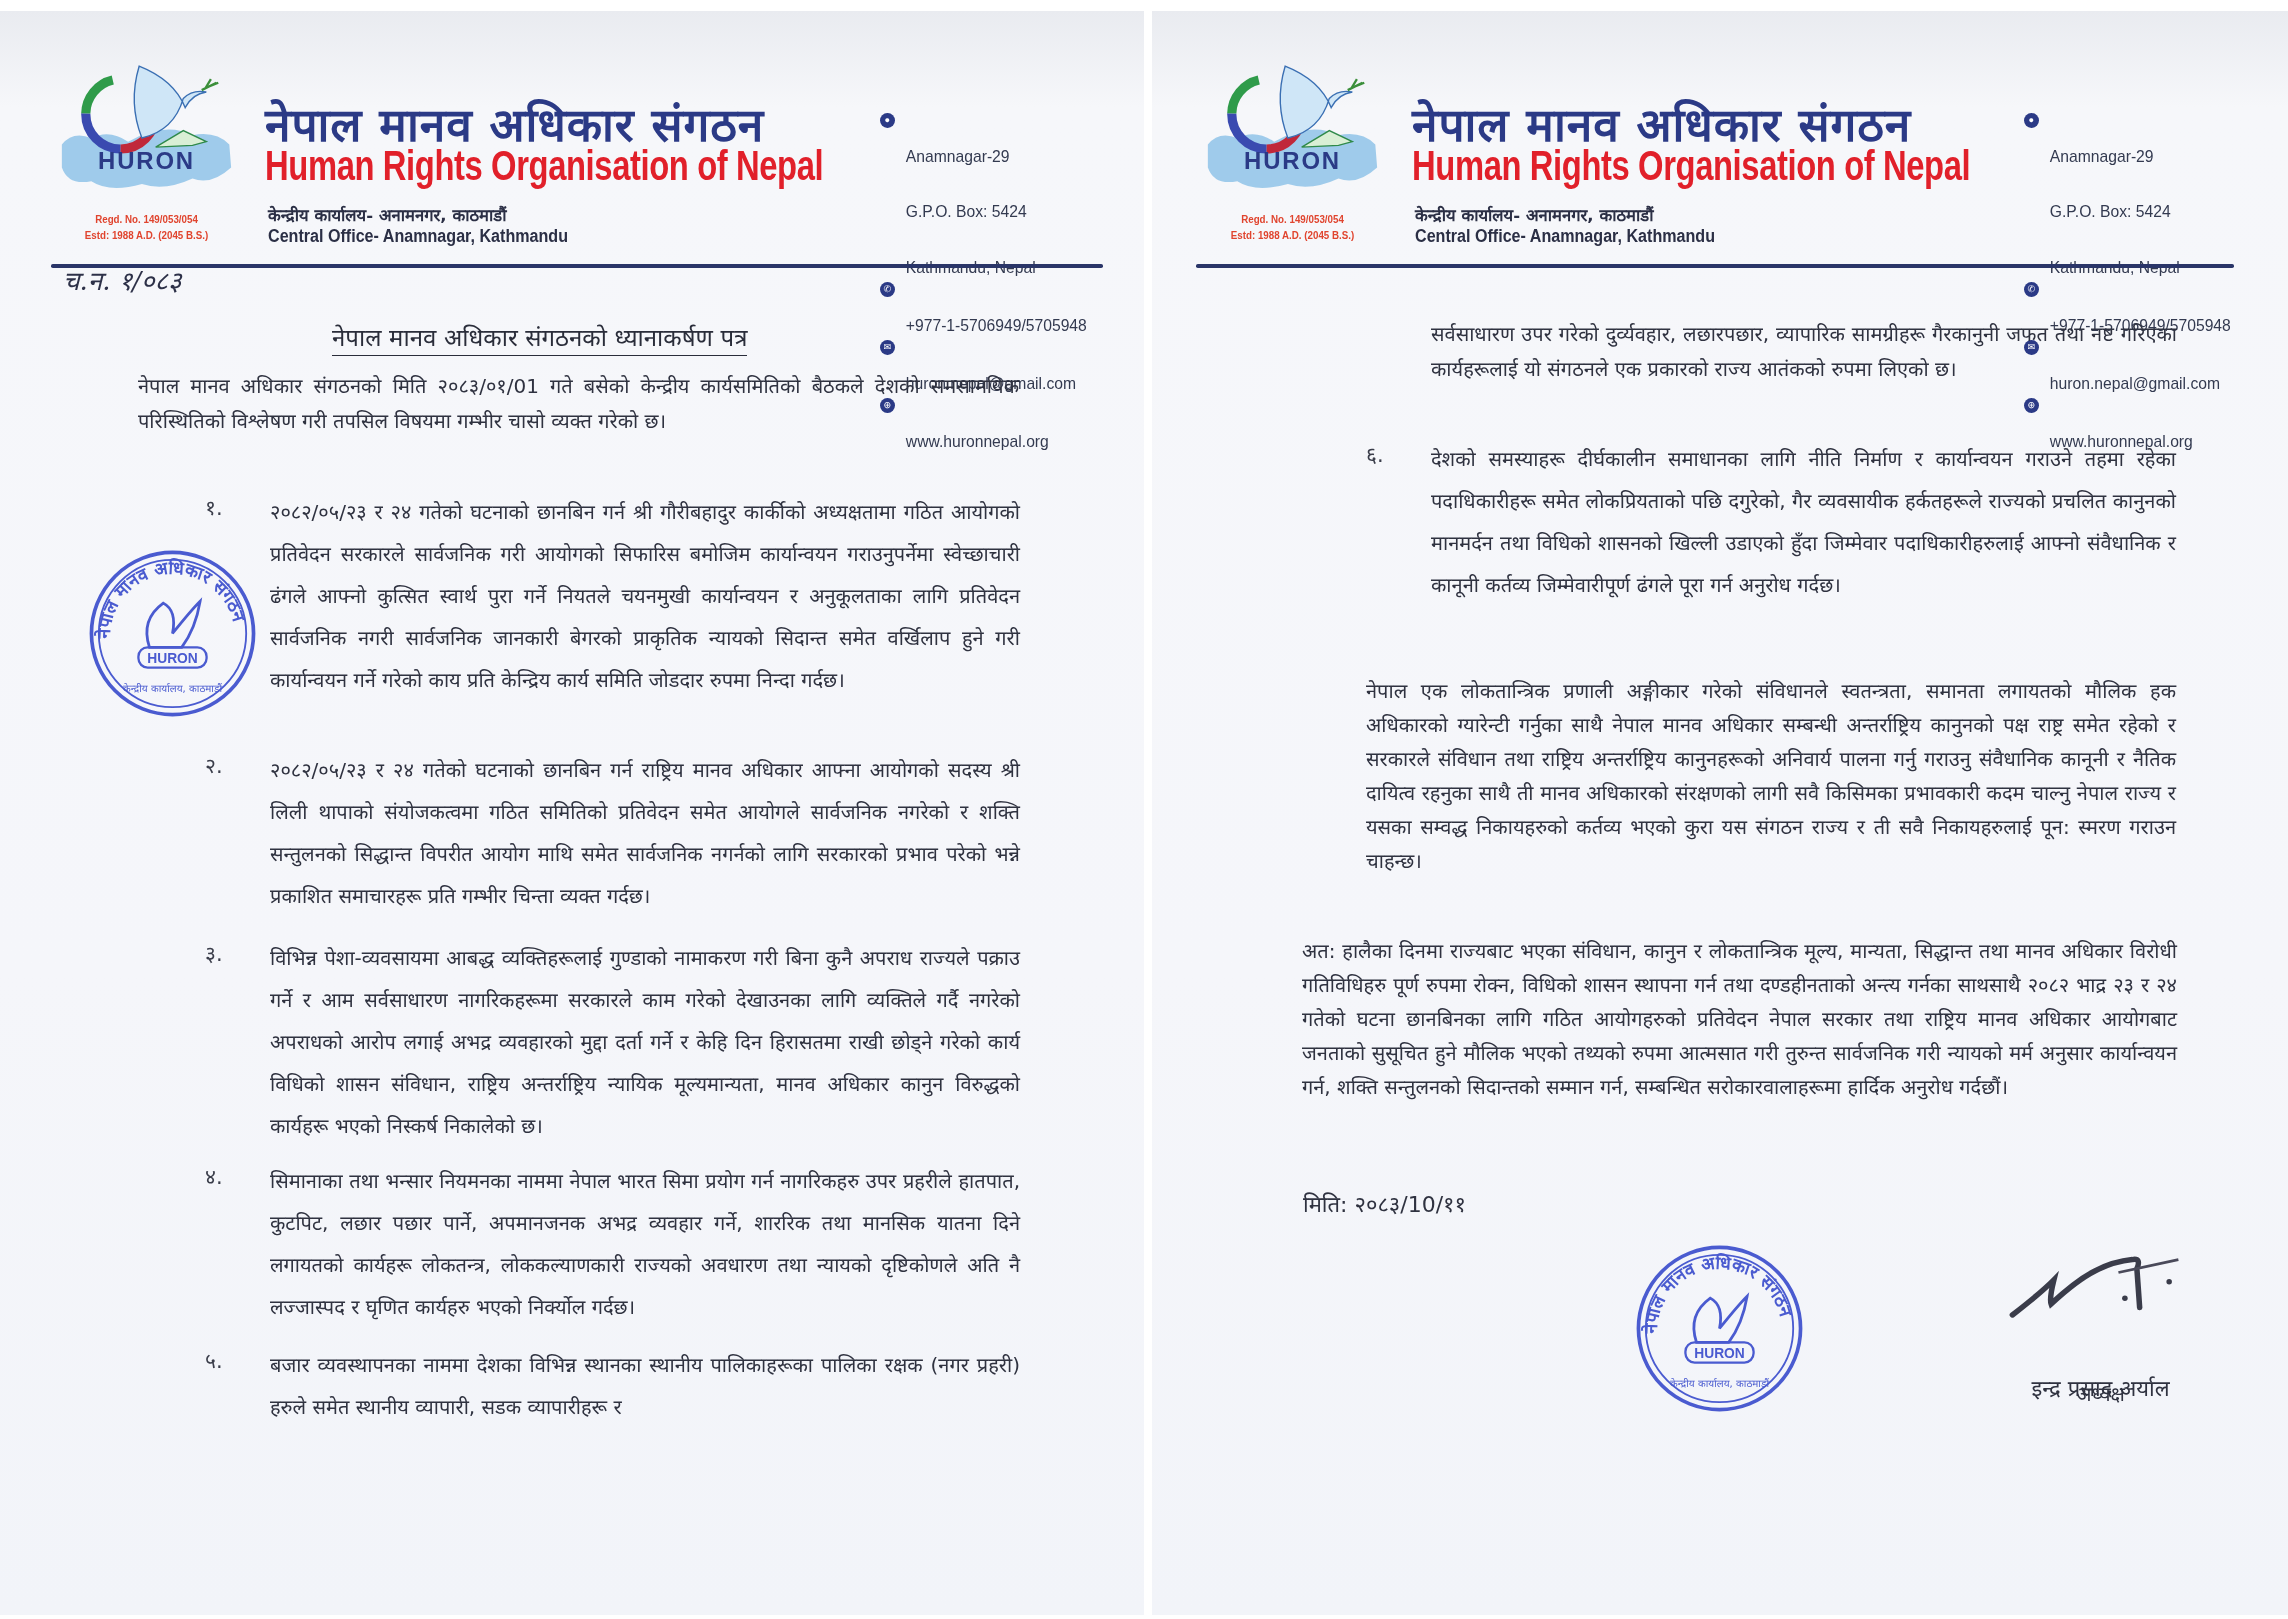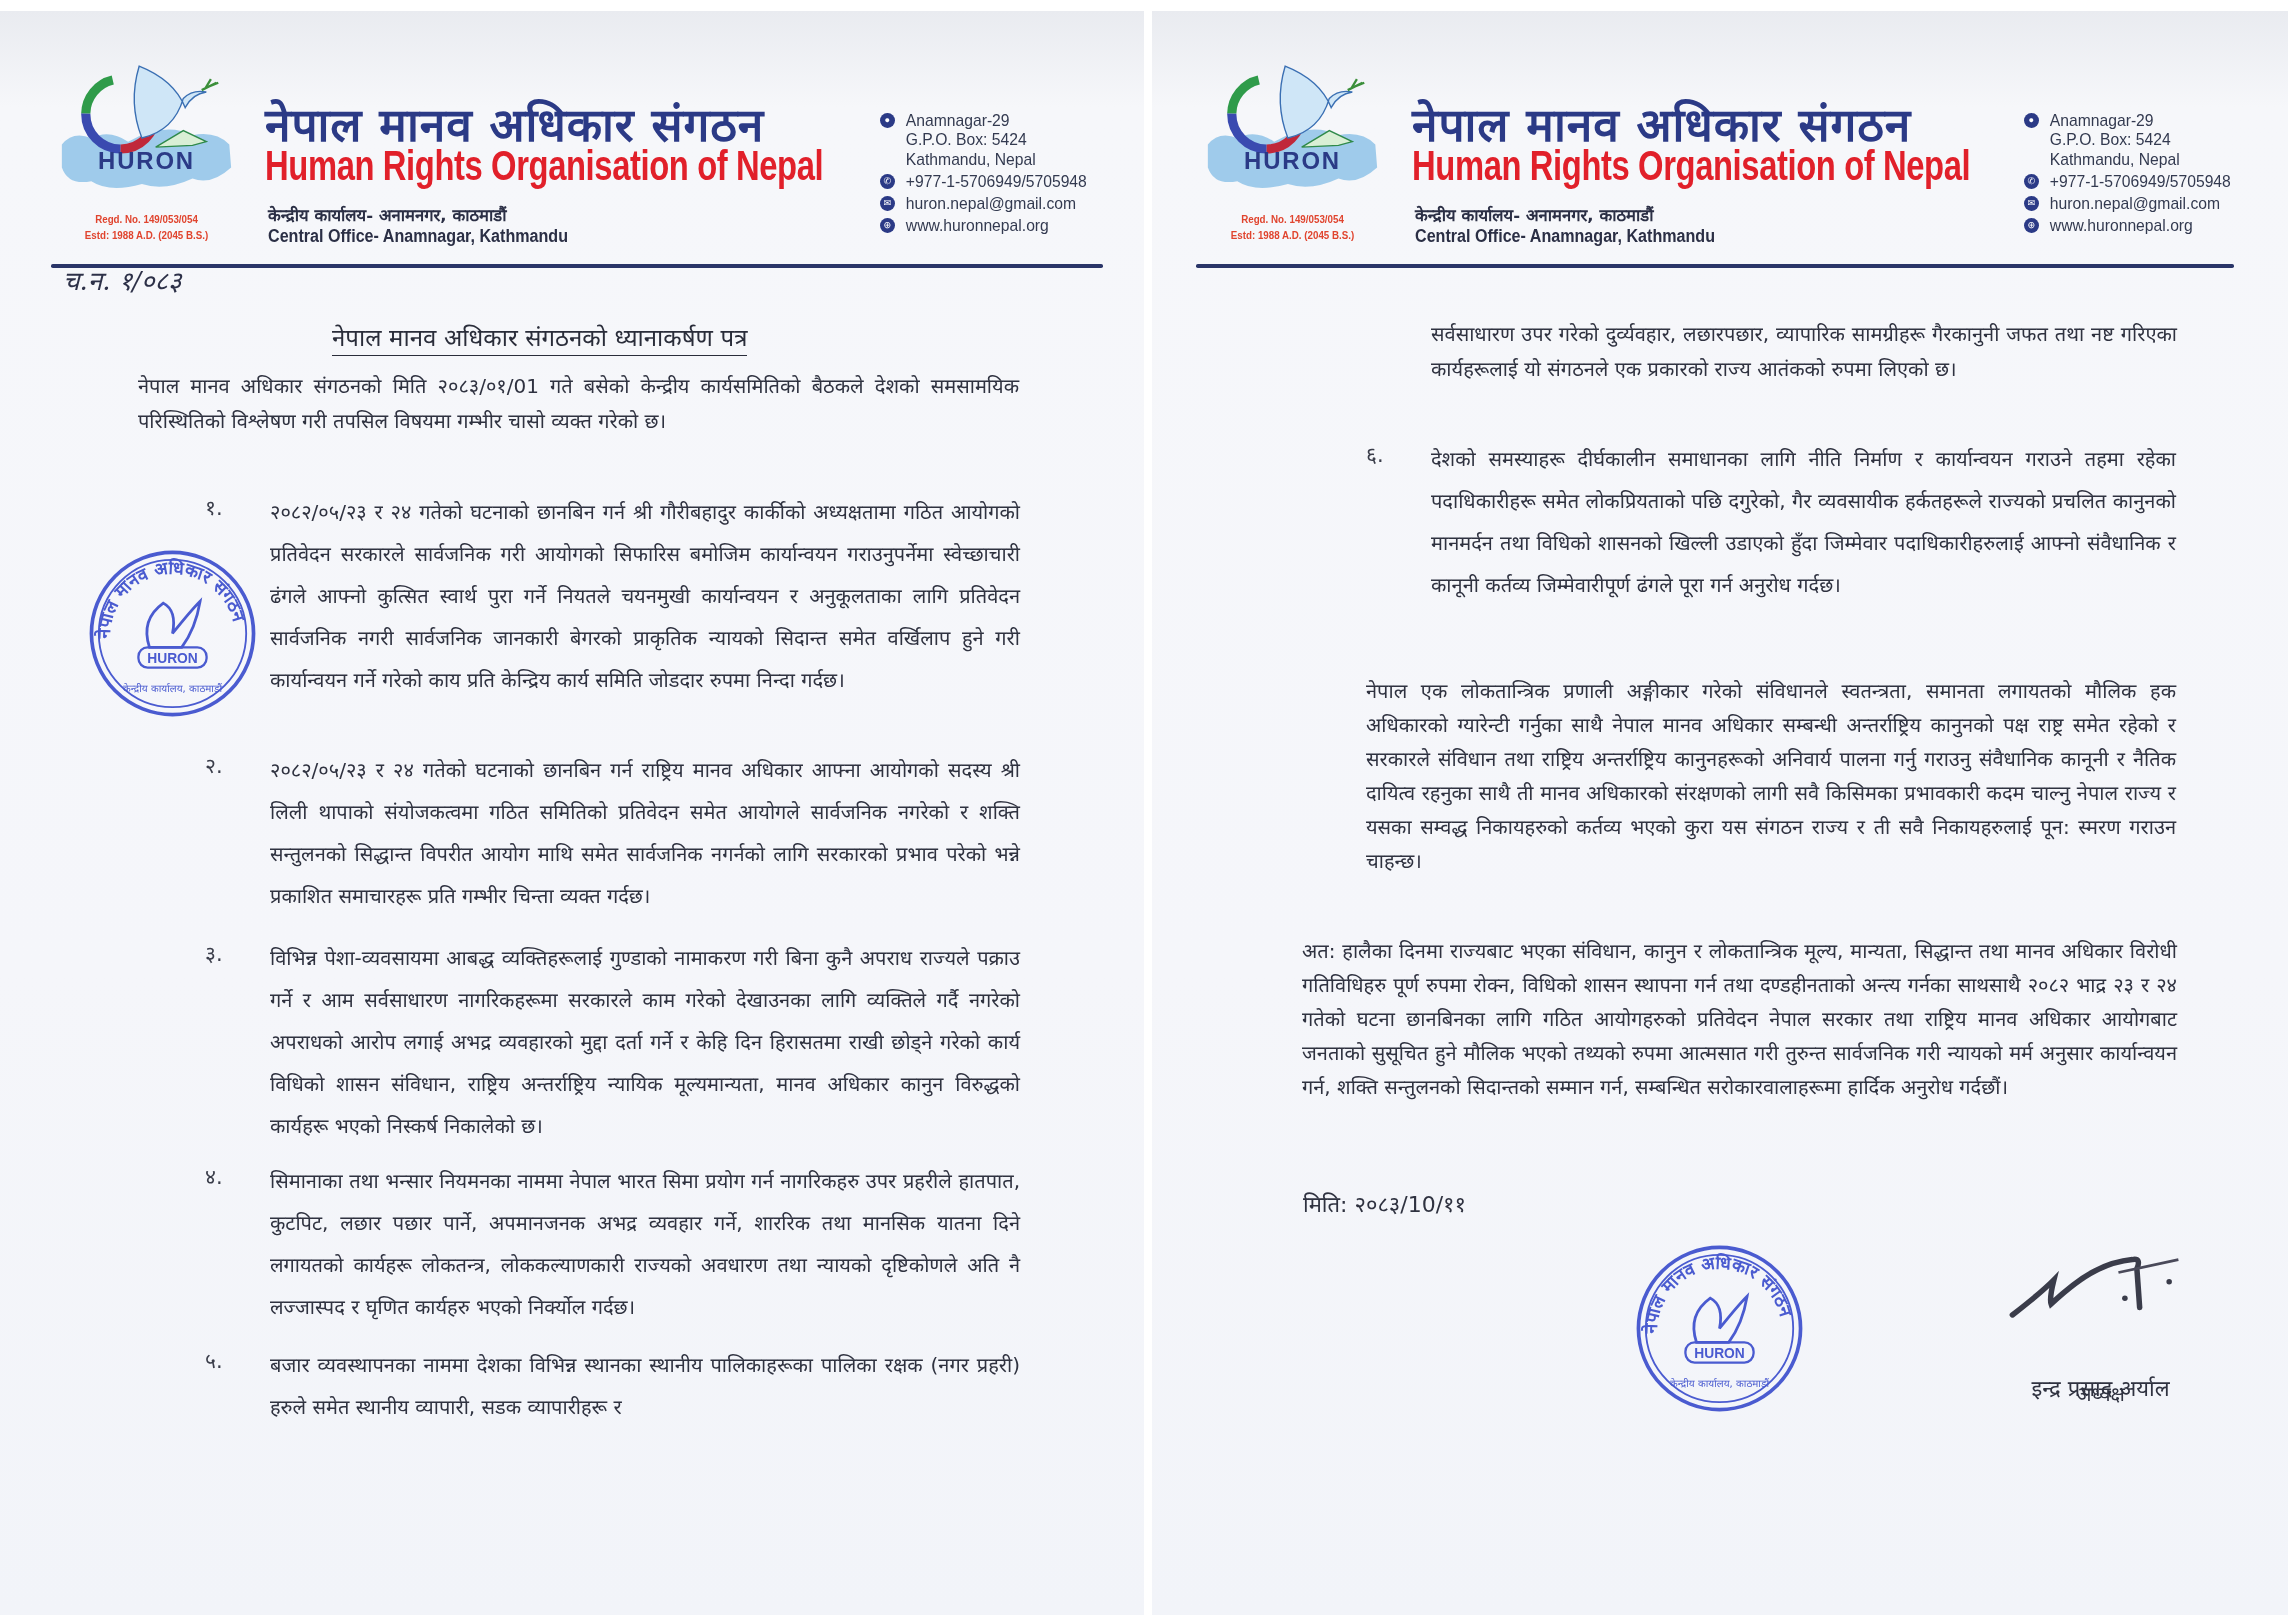--- a/index.html
+++ b/index.html
@@ -24,21 +24,21 @@
             font-size: 42px; color: #e1202a; white-space: nowrap; transform-origin: left top;
             transform: scaleX(0.78); letter-spacing: -0.5px; }
   .office-np { position: absolute; top: 192px; font-size: 16.6px; color: #2b2f45; font-weight: bold; white-space: nowrap; }
   .office-en { position: absolute; top: 215px; font-family: "Liberation Sans", sans-serif; font-size: 17.5px;
                font-weight: bold; color: #2b2f45; white-space: nowrap; transform-origin: left top; transform: scaleX(0.92); }
   .contact { position: absolute; top: 100px; font-family: "Liberation Sans", sans-serif; font-size: 15.7px; color: #333a50; }
   .contact .row { display: flex; align-items: flex-start; margin-bottom: 2.8px; }
   .contact .ic { width: 14.8px; height: 14.8px; border-radius: 50%; background: #2b3a86; margin-right: 11px;
                  margin-top: 1.8px; flex: none; display: flex; align-items: center; justify-content: center;
                  color: #fff; font-size: 9.2px; line-height: 1; }
-  .contact .lines span { display: block; line-height: 19.4px; }
+  .contact .lines span { display: block; line-height: 19.4px; margin-top: 36px; }
   .rule { position: absolute; top: 253px; height: 3.7px; background: #2a3568; border-radius: 1.8px; }
 
   .ref { position: absolute; top: 251px; left: 63px; font-size: 26px; color: #2d3148; font-style: italic;
          font-family: "DejaVu Serif", serif; }
 
   
   .title { position: absolute; top: 309px; left: 332px; font-size: 24px; color: #2a2d3a;
            border-bottom: 1.8px solid #2a2d3a; padding-bottom: 1.8px; white-space: nowrap; }
   .para { position: absolute; font-size: 20px; line-height: 35px; color: #2f3240; text-align: justify;
           text-align-last: left; }

